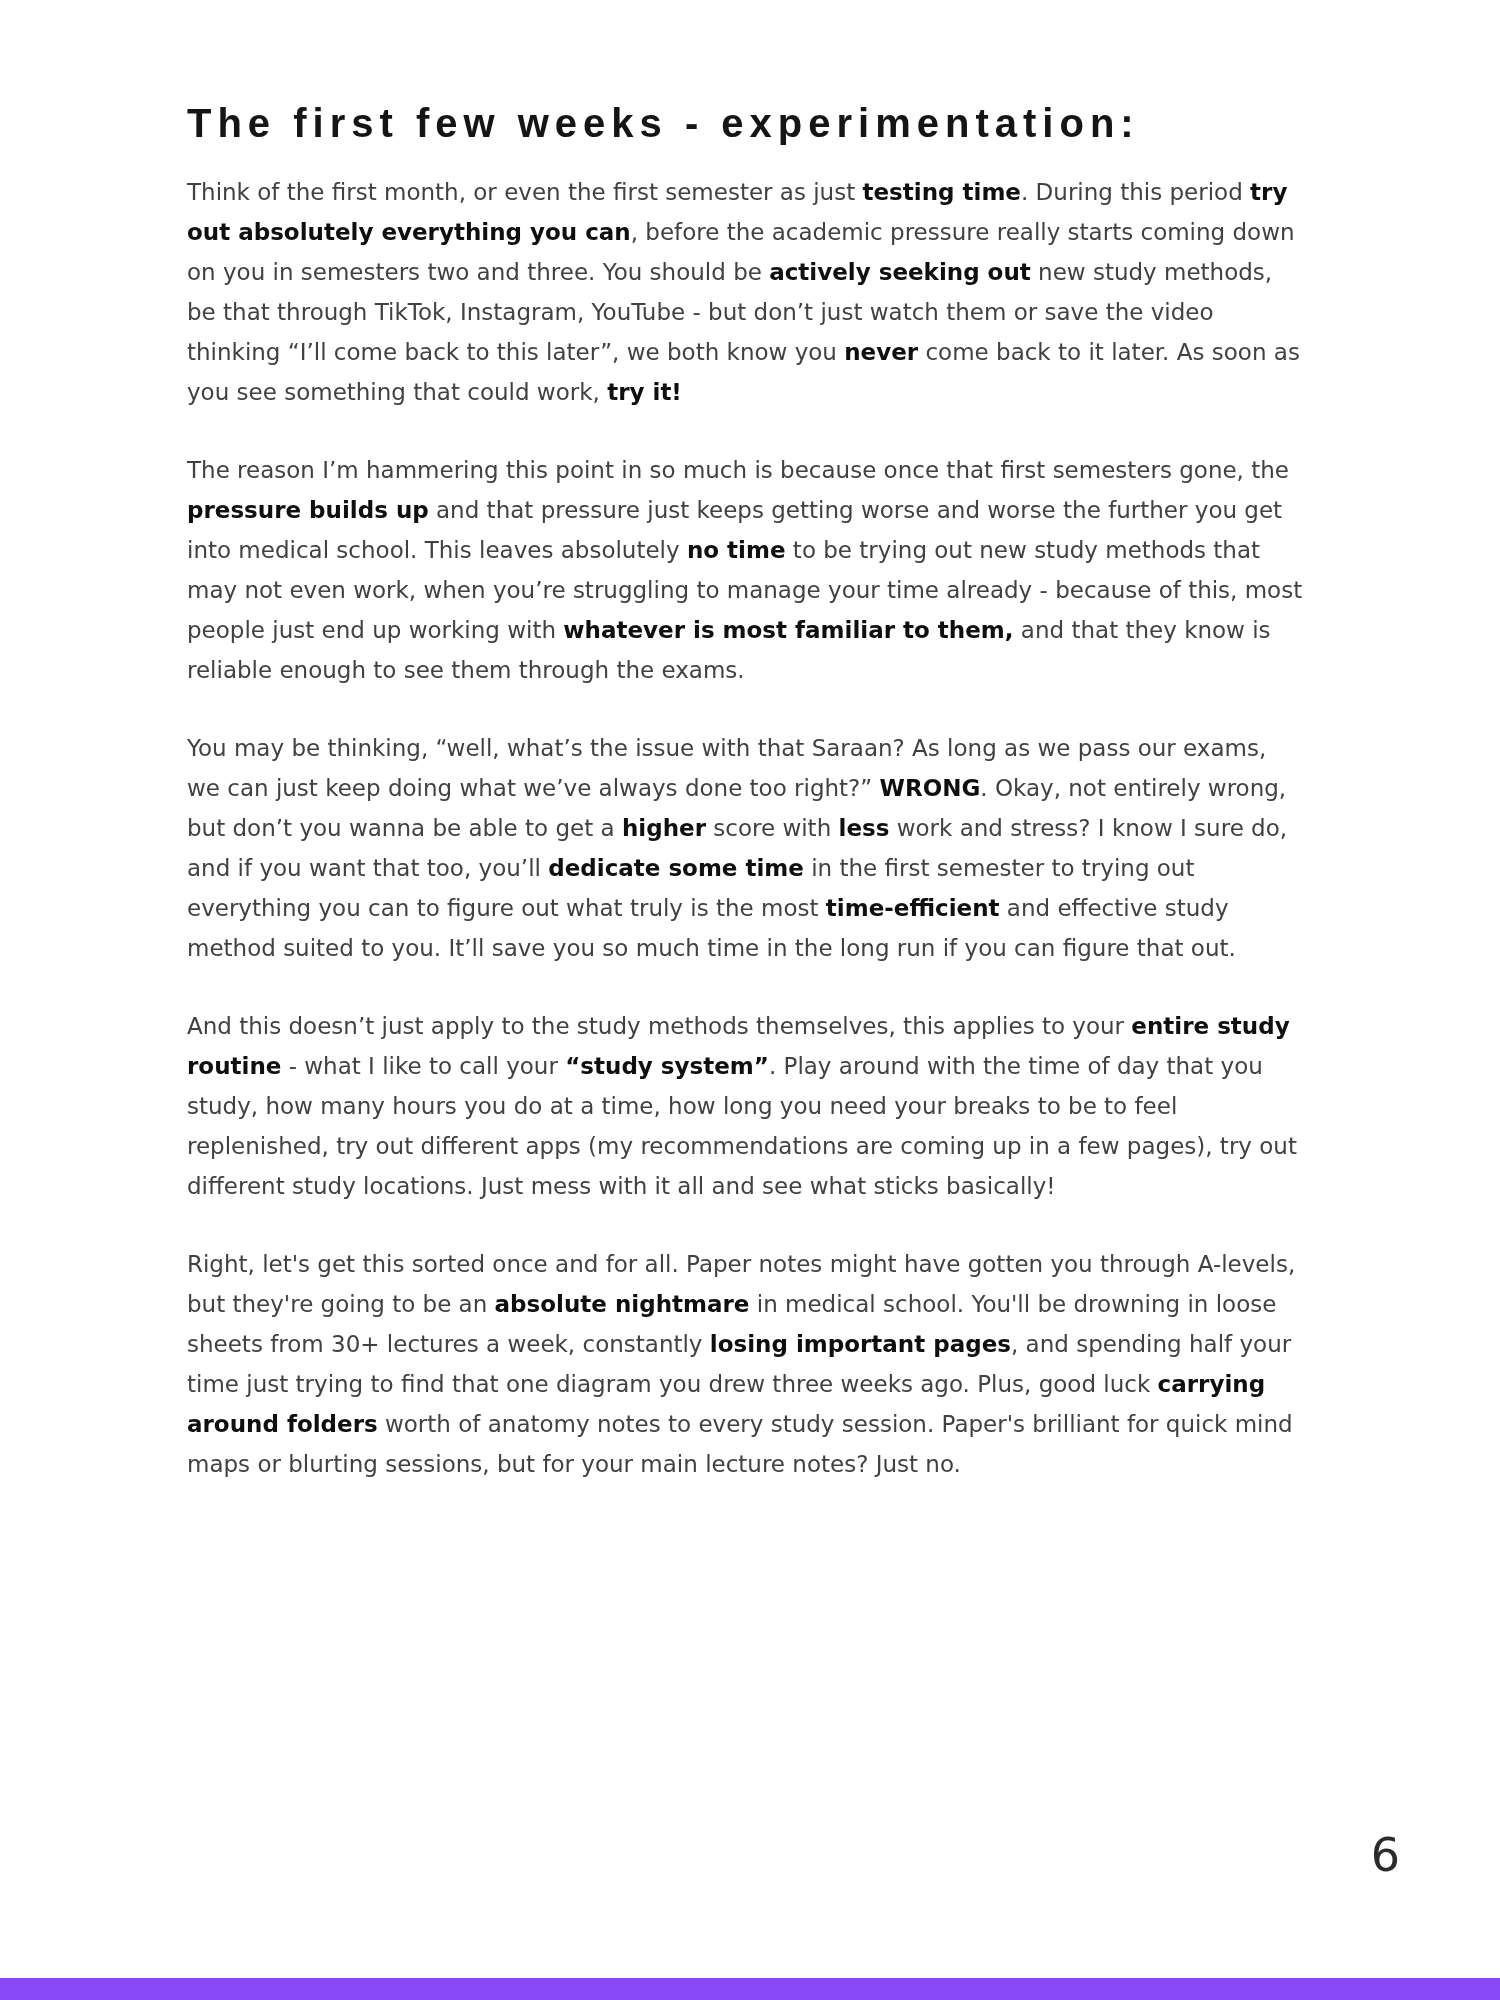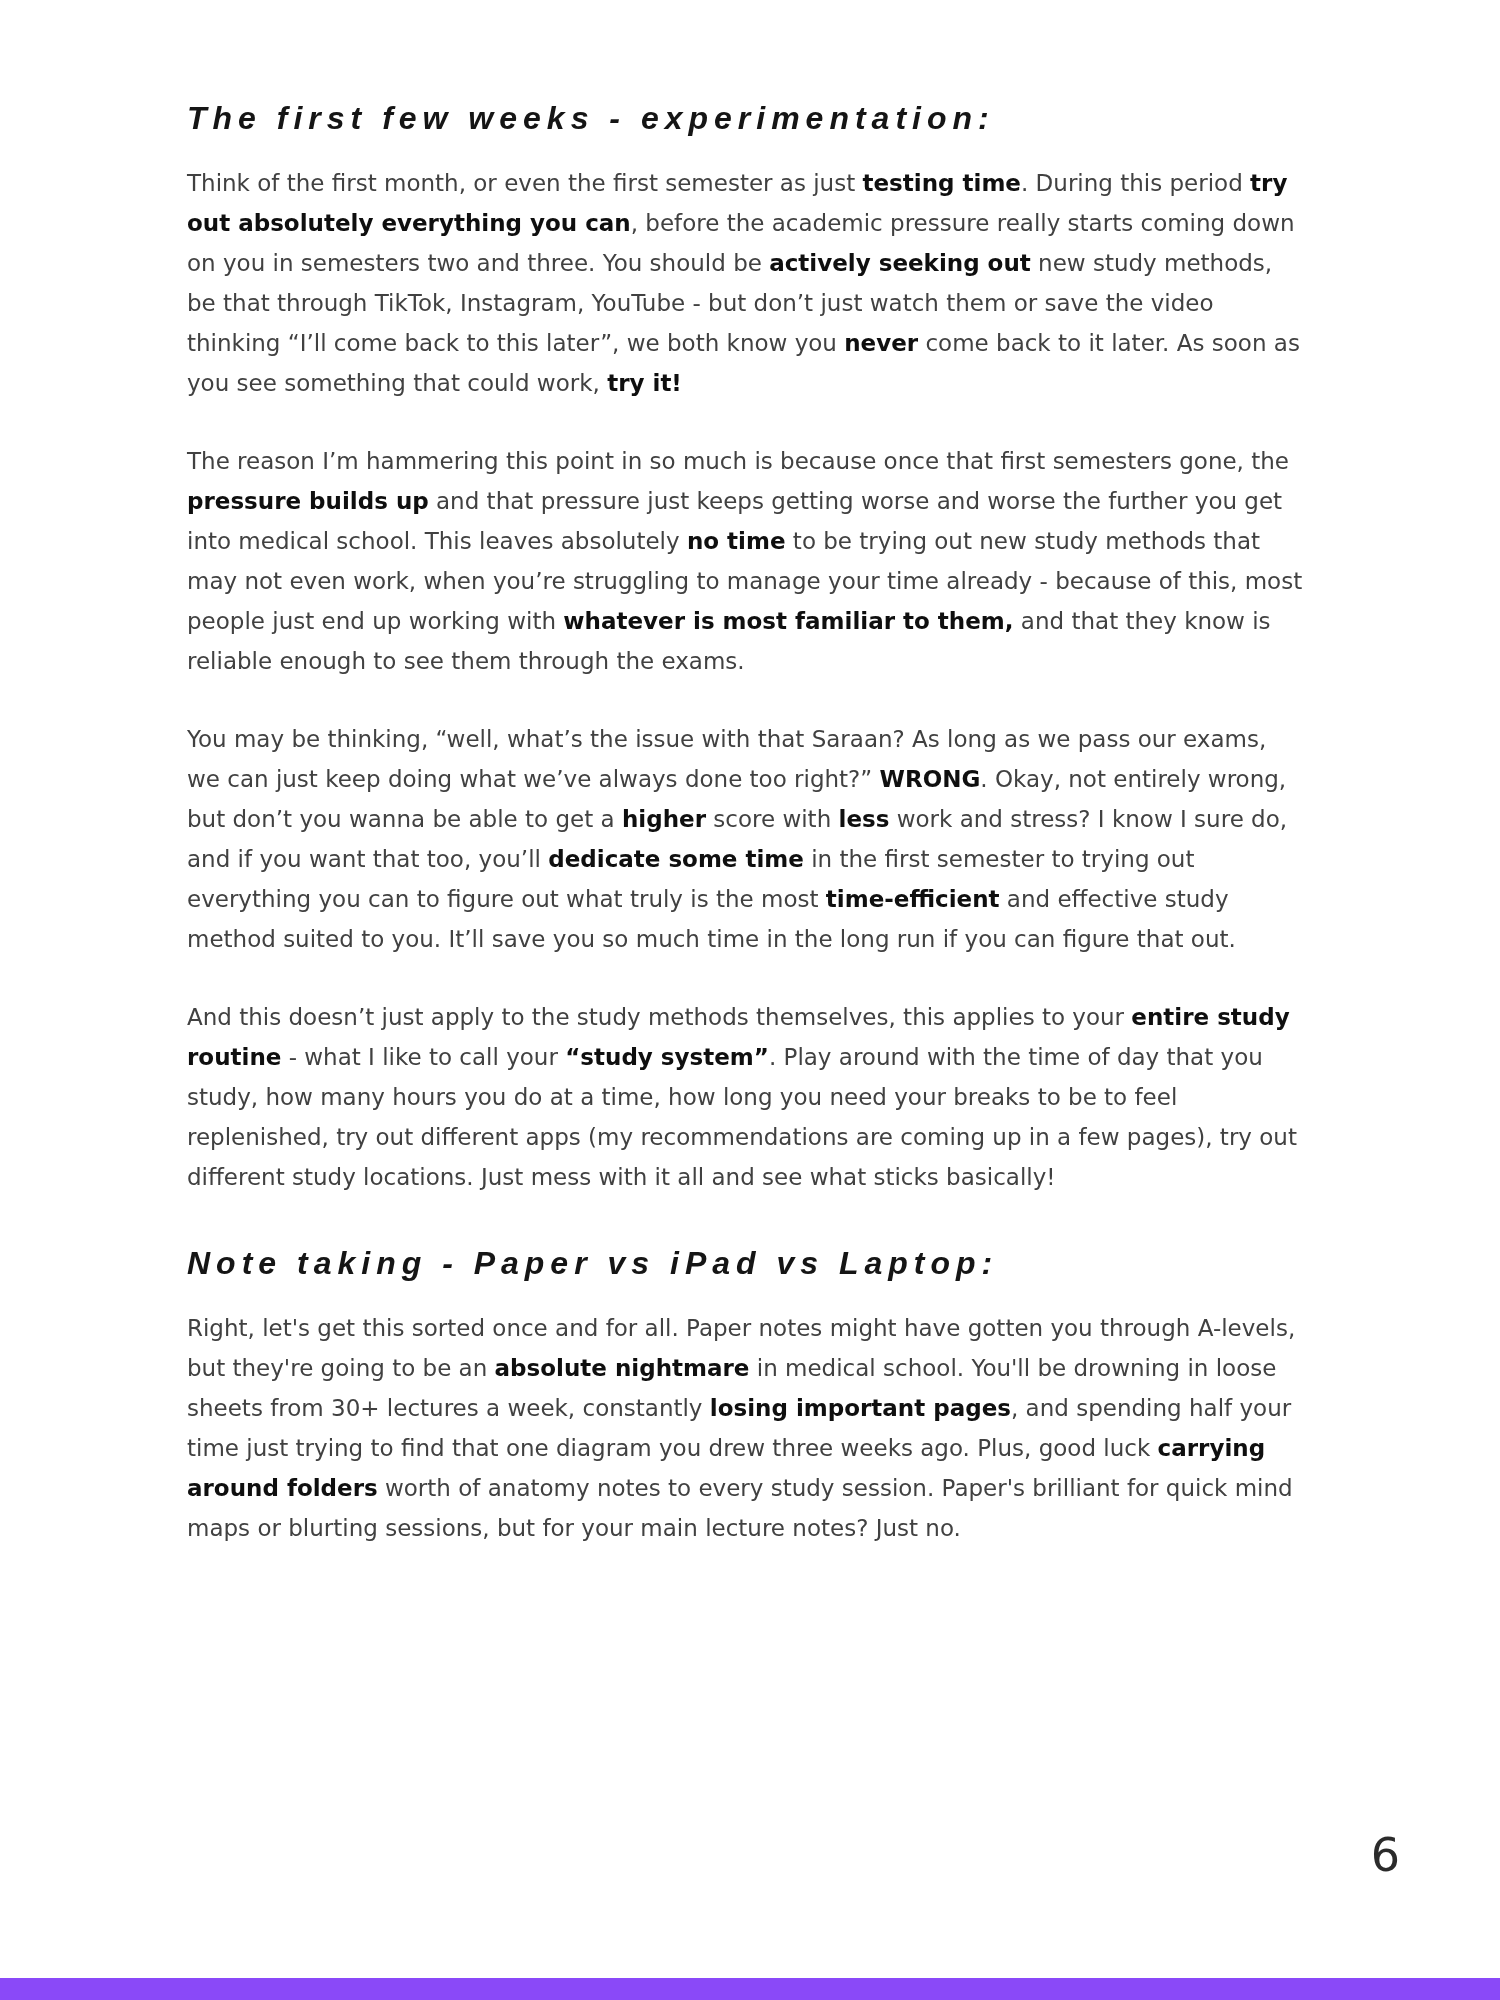--- a/index.html
+++ b/index.html
@@ -12,27 +12,26 @@
     font-family: "DejaVu Sans", sans-serif;
   }
   .content {
     position: absolute;
     left: 187px;
     top: 100px;
     width: 1118px;
   }
   h1.heading {
     font-family: "Liberation Sans", sans-serif;
-    font-size: 32px;
+    font-size: 40px;
     font-weight: bold;
     letter-spacing: 6px;
     color: #151515;
     margin: 0 0 26px 0;
     line-height: 1.15;
-    font-style: italic;
   }
   h1.heading + p.para { margin-top: 1px; }
   h1.heading:not(:first-child) { margin-top: 48px; }
   p.para {
     font-size: 23px;
     line-height: 40px;
     color: #414141;
     margin: 0 0 38px 0;
   }
   p.para strong {
@@ -59,18 +58,17 @@
 </head>
 <body>
 
 <div class="page">
   <main class="content">
       <h1 class="heading">The first few weeks - experimentation:</h1>
       <p class="para"><span>Think of the first month, or even the first semester as just </span><strong>testing time</strong><span>. During this period </span><strong>try out absolutely everything you can</strong><span>, before the academic pressure really starts coming down on you in semesters two and three. You should be </span><strong>actively seeking out</strong><span> new study methods, be that through TikTok, Instagram, YouTube - but don’t just watch them or save the video thinking “I’ll come back to this later”, we both know you </span><strong>never</strong><span> come back to it later. As soon as you see something that could work, </span><strong>try it!</strong></p>
       <p class="para"><span>The reason I’m hammering this point in so much is because once that first semesters gone, the </span><strong>pressure builds up</strong><span> and that pressure just keeps getting worse and worse the further you get into medical school. This leaves absolutely </span><strong>no time</strong><span> to be trying out new study methods that may not even work, when you’re struggling to manage your time already - because of this, most people just end up working with </span><strong>whatever is most familiar to them,</strong><span> and that they know is reliable enough to see them through the exams.</span></p>
       <p class="para"><span>You may be thinking, “well, what’s the issue with that Saraan? As long as we pass our exams, we can just keep doing what we’ve always done too right?” </span><strong>WRONG</strong><span>. Okay, not entirely wrong, but don’t you wanna be able to get a </span><strong>higher</strong><span> score with </span><strong>less</strong><span> work and stress? I know I sure do, and if you want that too, you’ll </span><strong>dedicate some time</strong><span> in the first semester to trying out everything you can to figure out what truly is the most </span><strong>time-efficient</strong><span> and effective study method suited to you. It’ll save you so much time in the long run if you can figure that out.</span></p>
       <p class="para"><span>And this doesn’t just apply to the study methods themselves, this applies to your </span><strong>entire study routine</strong><span> - what I like to call your </span><strong>“study system”</strong><span>. Play around with the time of day that you study, how many hours you do at a time, how long you need your breaks to be to feel replenished, try out different apps (my recommendations are coming up in a few pages), try out different study locations. Just mess with it all and see what sticks basically!</span></p>
-      <h1 class="heading">Note taking - Paper vs iPad vs Laptop:</h1>
       <p class="para"><span>Right, let's get this sorted once and for all. Paper notes might have gotten you through A-levels, but they're going to be an </span><strong>absolute nightmare</strong><span> in medical school. You'll be drowning in loose sheets from 30+ lectures a week, constantly </span><strong>losing important pages</strong><span>, and spending half your time just trying to find that one diagram you drew three weeks ago. Plus, good luck </span><strong>carrying around folders</strong><span> worth of anatomy notes to every study session. Paper's brilliant for quick mind maps or blurting sessions, but for your main lecture notes? Just no.</span></p>
     </main>
   <div class="page-number">6</div>
   <div class="footer-bar" style="background: rgb(138, 73, 248);"></div>
 </div>
 
 </body></html>

